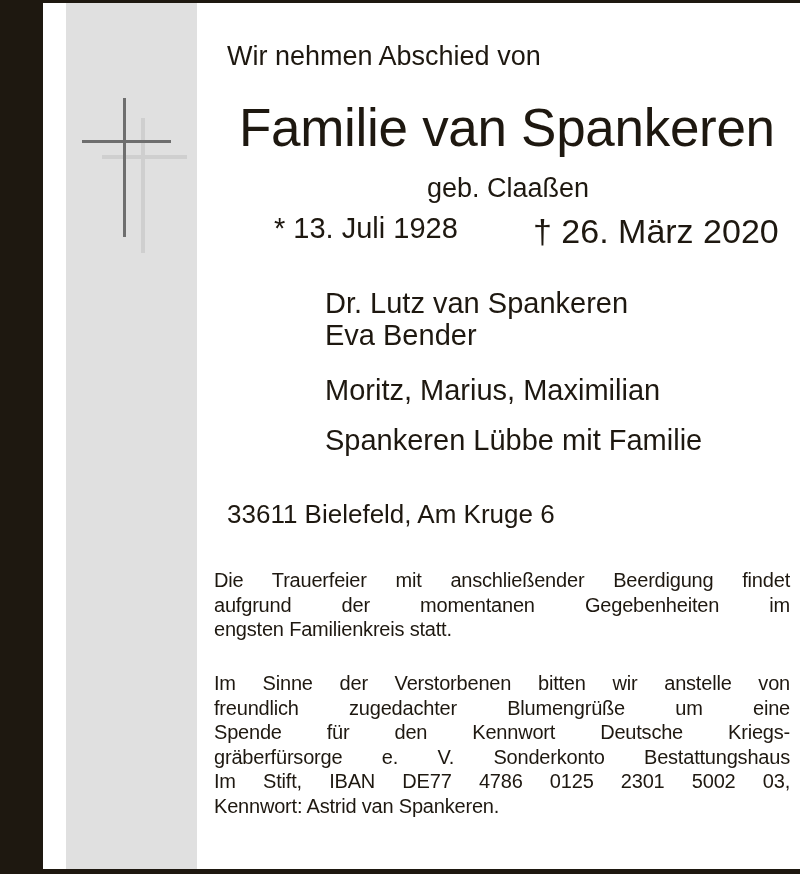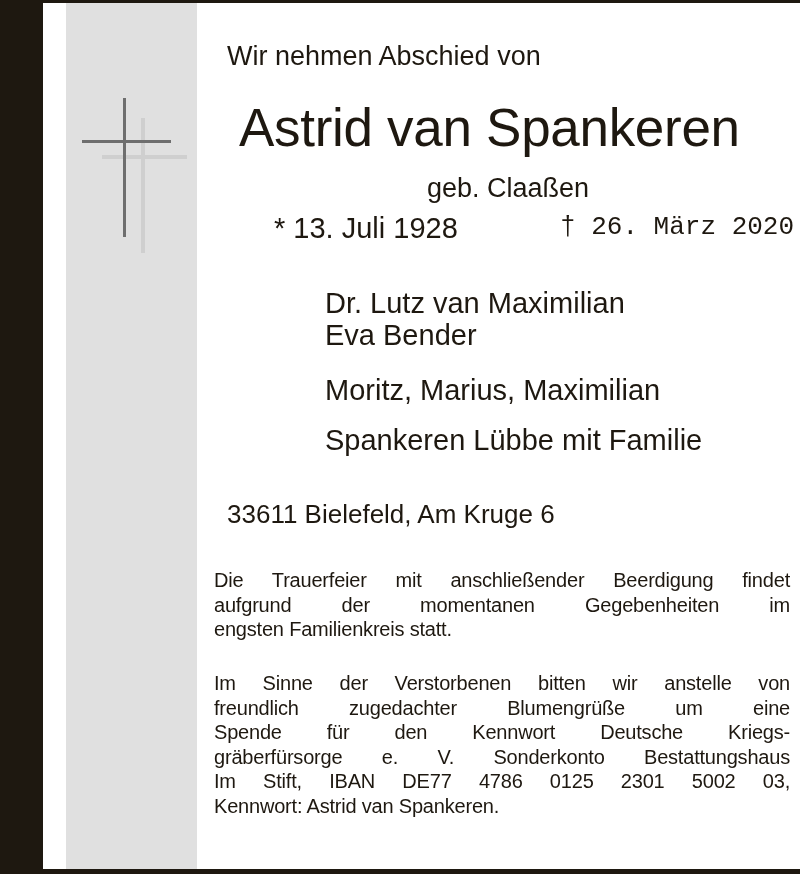--- a/index.html
+++ b/index.html
@@ -16,21 +16,21 @@
     .band {
       position: absolute; left: 23px; top: 0; width: 131px; height: 866px;
       background: #e0e0e0;
     }
     .cross { position: absolute; left: 0; top: 0; width: 160px; height: 270px; }
     .t { position: absolute; white-space: nowrap; line-height: 1; }
     .intro { left: 184px; top: 40px; font-size: 27px; }
     .name { left: 196px; top: 98px; font-size: 53px; letter-spacing: -0.3px; }
     .maiden { left: 0; width: 930px; text-align: center; top: 172px; font-size: 27px; }
     .born { left: 231px; top: 211px; font-size: 29px; }
-    .died { left: 517px; top: 211px; font-size: 26px; font-family: Liberation Mono, monospace; }
+    .died { left: 490px; top: 211px; font-size: 34px; }
     .mourners { position: absolute; left: 282px; top: 286px; font-size: 29px; }
     .mourners div { white-space: nowrap; line-height: 1; position: absolute; left: 0; }
     .address { left: 184px; top: 498px; font-size: 26px; }
     .para {
       position: absolute; left: 171px; width: 576px; font-size: 20px;
       line-height: 24.6px; text-align: justify; letter-spacing: -0.2px;
     }
     .p1 { top: 565px; }
     .p2 { top: 668px; }
     .line { display: block; text-align: justify; text-align-last: justify; height: 24.6px; }
@@ -45,27 +45,27 @@
   <svg class="cross" viewBox="0 0 160 270" width="160" height="270">
 
     <rect x="98" y="115" width="4" height="135" fill="#cfcfcf"></rect>
     <rect x="59" y="152" width="85" height="4" fill="#cfcfcf"></rect>
 
     <rect x="80" y="95" width="3" height="139" fill="#6e6e6e"></rect>
     <rect x="39" y="137" width="89" height="3" fill="#6e6e6e"></rect>
   </svg>
 
   <div class="t intro">Wir nehmen Abschied von</div>
-  <div class="t name">Astrid van Spankeren</div>
+  <div class="t name">Familie van Spankeren</div>
   <div class="t maiden">geb. Claaßen</div>
   <div class="t born">* 13. Juli 1928</div>
   <div class="t died">† 26. März 2020</div>
 
   <div class="mourners">
-    <div style="top:0px">Dr. Lutz van Maximilian</div>
+    <div style="top:0px">Dr. Lutz van Spankeren</div>
     <div style="top:32px">Eva Bender</div>
     <div style="top:87px">Moritz, Marius, Maximilian</div>
     <div style="top:137px">Spankeren Lübbe mit Familie</div>
   </div>
 
   <div class="t address">33611 Bielefeld, Am Kruge 6</div>
 
   <div class="para p1">
     <span class="line">Die Trauerfeier mit anschließender Beerdigung findet</span>
     <span class="line">aufgrund der momentanen Gegebenheiten im</span>

